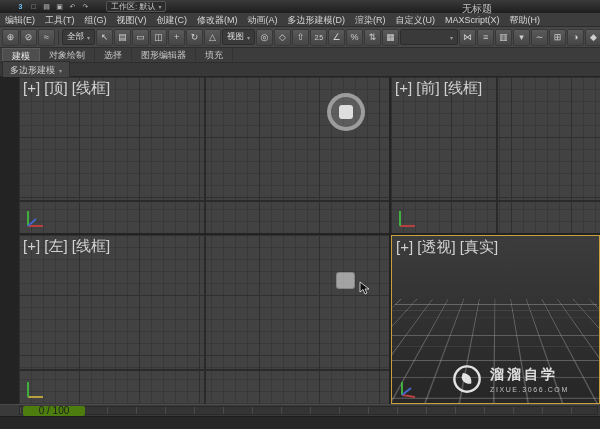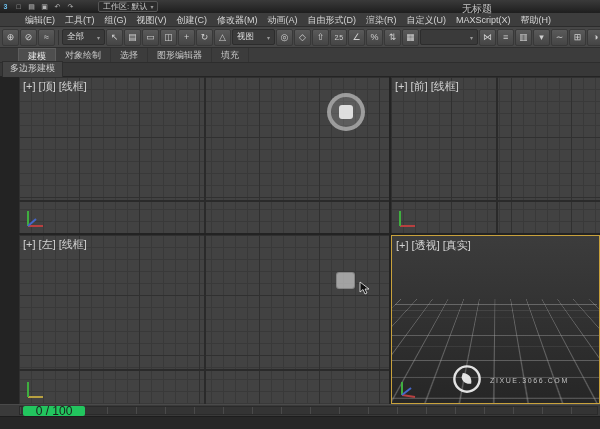--- a/index.html
+++ b/index.html
@@ -2,76 +2,76 @@
 <html><head>
 <meta charset="utf-8">
 <style>
   * { margin:0; padding:0; box-sizing:border-box; }
   body { background:#1a1a1a; font-family:"Liberation Sans", sans-serif; }
   .app { position:relative; width:600px; height:429px; background:#2b2b2b; overflow:hidden;
          color:#ccc; font-size:9px; }
 
   
   .titlebar { position:relative; height:13px; background:linear-gradient(#3a3a3a,#1e1e1e);
-              display:flex; align-items:center; padding:0 0; gap:18px; }
+              display:flex; align-items:center; padding:0 15px; gap:11px; }
   .qicon { width:11px; height:10px; display:flex; align-items:center; justify-content:center;
            font-size:7px; color:#b5b5b5; cursor:default; }
   [data-name="app-menu-icon"] { color:#6cc0ee; font-weight:bold; }
   .workspace { display:flex; align-items:center; gap:3px; height:11px; margin-left:4px;
                background:#2c2c2c; border:1px solid #555; border-radius:2px; padding:0 4px;
                font-size:8px; color:#c8c8c8; }
   .workspace .caret { font-size:6px; color:#999; }
   .tb-title { position:absolute; left:0; right:0; text-align:center; font-size:9px; color:#c4c4c4; pointer-events:none; }
   .tb-doc { position:absolute; left:462px; top:2px; font-size:10px; color:#c4c4c4; }
 
   
   .menubar { height:14px; background:#3d3d3d; border-bottom:1px solid #2c2c2c;
-             display:flex; align-items:center; padding-left:20px; }
+             display:flex; align-items:center; padding-left:0; }
   .menu-item { padding:0 5px; font-size:9px; color:#d6d6d6; height:14px; line-height:14px; cursor:default; }
 
   
   .toolbar { height:21px; background:#474747; border-bottom:1px solid #2e2e2e;
              display:flex; align-items:center; gap:1px; padding:0 2px; overflow:hidden; }
   .ticon { width:17px; height:17px; flex:0 0 auto; display:flex; align-items:center; justify-content:center;
            background:linear-gradient(#5a5a5a,#454545); border:1px solid #383838; border-radius:2px;
            color:#cfcfcf; font-size:9px; }
   [data-name="snap-toggle-icon"] { font-size:7px; letter-spacing:-0.5px; }
   .tsep { width:1px; height:15px; background:#333; margin:0 2px; flex:0 0 auto; }
-  .tdrop { height:16px; display:flex; align-items:center; gap:13px; background:#3a3a3a;
+  .tdrop { height:16px; display:flex; align-items:center; gap:3px; background:#3a3a3a;
            border:1px solid #2c2c2c; border-radius:2px; padding:0 4px; font-size:8.5px; color:#ddd; flex:0 0 auto; }
   .tdrop .caret { font-size:6px; color:#999; }
   .tdrop.wide { width:58px; justify-content:flex-end; }
 
   
   .ribbon-tabs { height:15px; background:#3c3c3c; border-bottom:1px solid #2d2d2d;
-                 display:flex; align-items:flex-end; padding-left:18px; }
+                 display:flex; align-items:flex-end; padding-left:2px; }
   .rtab { padding:0 9px; height:14px; line-height:14px; font-size:9px; color:#c7c7c7;
           border-right:1px solid #333; cursor:default; }
   .rtab.active { background:#4e4e4e; color:#eee; border:1px solid #5d5d5d; border-bottom:none; }
 
   .panel-row { height:14px; background:#383838; border-bottom:1px solid #242424; display:flex; align-items:center; }
   .panel-tab { margin-left:2px; height:17px; display:flex; align-items:center; gap:4px;
                background:#444; border:1px solid #2d2d2d; border-bottom:none; padding:0 7px;
-               font-size:9px; color:#cfcfcf;flex-direction:column; }
+               font-size:9px; color:#cfcfcf; }
   .panel-tab .caret { font-size:6px; color:#999; }
 
   
   .viewport-area { position:relative; height:327px; background:#232323; }
   .vp { position:absolute; background:#424242; overflow:hidden; }
   .vp.active { border:1px solid #c9a23c; }
   .grid { position:absolute; inset:0;
     background-image:
       linear-gradient(to right,#303030 1px,transparent 1px),
       linear-gradient(to bottom,#303030 1px,transparent 1px),
       linear-gradient(to right,#393939 1px,transparent 1px),
       linear-gradient(to bottom,#393939 1px,transparent 1px);
     background-size:60px 60px,60px 60px,12px 12px,12px 12px; }
   .cl-v { position:absolute; top:0; bottom:0; left:50%; width:2px; background:#2a2a2a; }
   .cl-h { position:absolute; left:0; right:0; top:79%; height:2px; background:#2a2a2a; }
-  .vp-label { position:absolute; left:4px; top:2px; font-size:11px; color:#d2d2d2; cursor:default; }
+  .vp-label { position:absolute; left:4px; top:2px; font-size:15px; color:#d2d2d2; cursor:default; }
   .tripod { position:absolute; left:5px; bottom:3px; }
 
   .vp-persp { background:linear-gradient(#3c3c3c,#262626);padding-left:12px; }
   .persp-grid { position:absolute; left:50%; top:62%; width:280px; height:250px;
     transform:translate(-50%,-50%) perspective(230px) rotateX(61deg);
     background-image:
       linear-gradient(to right,rgba(165,165,165,.45) 1px,transparent 1px),
       linear-gradient(to bottom,rgba(165,165,165,.45) 1px,transparent 1px);
     background-size:23px 23px; }
 
@@ -88,22 +88,22 @@
   .watermark { position:absolute; left:452px; top:287px; display:flex; align-items:center; gap:8px; opacity:.92; }
   .wm-logo { flex:0 0 auto; }
   .wm-text .wm-title { font-size:14px; font-weight:bold; color:#eee; letter-spacing:3px; }
   .wm-text .wm-url { font-size:7px; color:#cfcfcf; letter-spacing:1.6px; margin-top:2px; }
 
   
   .timeline { position:relative; height:12px; background:#3a3a3a; border-top:1px solid #4a4a4a; }
   .time-track { position:absolute; left:19px; right:2px; top:1px; bottom:1px; background:#343434;
     border:1px solid #2a2a2a;
     background-image:repeating-linear-gradient(90deg,#4a4a4a 0,#4a4a4a 1px,transparent 1px,transparent 29px); }
-  .time-slider { position:absolute; left:23px; top:1px; width:62px; height:10px; background:#22c55e;
-    border-radius:2px; color:#1d1d1d; font-size:12px; text-align:center; line-height:10px; z-index:2; }
+  .time-slider { position:absolute; left:23px; top:1px; width:62px; height:10px; background:#4d7c0f;
+    border-radius:2px; color:#1d1d1d; font-size:10px; text-align:center; line-height:10px; z-index:2; }
   .bottom-strip { height:13px; background:#272727; border-top:1px solid #1d1d1d; }
 </style>
 </head>
 <body>
 
 <div class="app" data-name="3ds-max-window">
 
   <div class="titlebar" data-name="titlebar">
     <div style="display:flex;gap:2px;" data-name="quick-access-toolbar">
         <span class="qicon" data-name="app-menu-icon">3</span>
@@ -121,21 +121,21 @@
   </div>
 
   <div class="menubar" data-name="menubar">
       <span class="menu-item" data-name="menu-item">编辑(E)</span>
       <span class="menu-item" data-name="menu-item">工具(T)</span>
       <span class="menu-item" data-name="menu-item">组(G)</span>
       <span class="menu-item" data-name="menu-item">视图(V)</span>
       <span class="menu-item" data-name="menu-item">创建(C)</span>
       <span class="menu-item" data-name="menu-item">修改器(M)</span>
       <span class="menu-item" data-name="menu-item">动画(A)</span>
-      <span class="menu-item" data-name="menu-item">自由形式(D)</span>
+      <span class="menu-item" data-name="menu-item">多边形建模(D)</span>
       <span class="menu-item" data-name="menu-item">渲染(R)</span>
       <span class="menu-item" data-name="menu-item">自定义(U)</span>
       <span class="menu-item" data-name="menu-item">MAXScript(X)</span>
       <span class="menu-item" data-name="menu-item">帮助(H)</span>
     </div>
 
   <div class="toolbar" data-name="main-toolbar">
     <div style="display:flex;gap:1px;">
         <span class="ticon" data-name="select-and-link-icon">⊕</span>
         <span class="ticon" data-name="unlink-selection-icon">⊘</span>
@@ -254,20 +254,21 @@
     <svg class="cursor-arrow" width="12" height="14" viewBox="0 0 12 14" data-name="mouse-cursor-icon">
       <path d="M1 1 L1 11 L4 8.5 L6 13 L8 12 L6 8 L10 8 Z" fill="#111" stroke="#eee" stroke-width="0.8"></path>
     </svg>
 
     <div class="watermark" data-name="watermark">
       <svg class="wm-logo" width="30" height="30" viewBox="0 0 32 32" data-name="watermark-logo-icon">
         <circle cx="16" cy="16" r="13.5" fill="none" stroke="#f2f2f2" stroke-width="2.6"></circle>
         <path d="M11.5 9.5 C 18 10 21.5 14 20.5 21 C 15 22 11 19 10.2 14.2 Z" fill="#f2f2f2"></path>
       </svg>
       <div class="wm-text">
+        <div class="wm-title" data-name="watermark-title">溜溜自学</div>
         <div class="wm-url" data-name="watermark-url">ZIXUE.3066.COM</div>
       </div>
     </div>
   </div>
 
   <div class="timeline" data-name="timeline">
     <div class="time-track" data-name="timeline-track"></div>
     <div class="time-slider" data-name="time-slider">0 / 100</div>
   </div>
 

